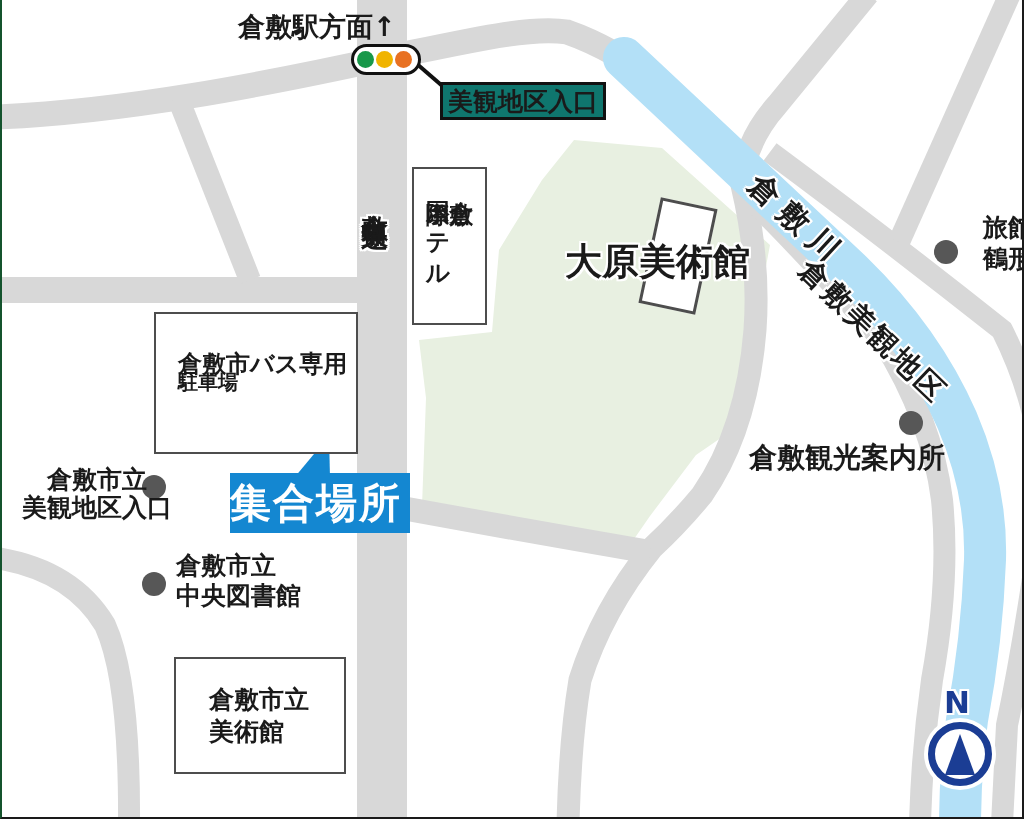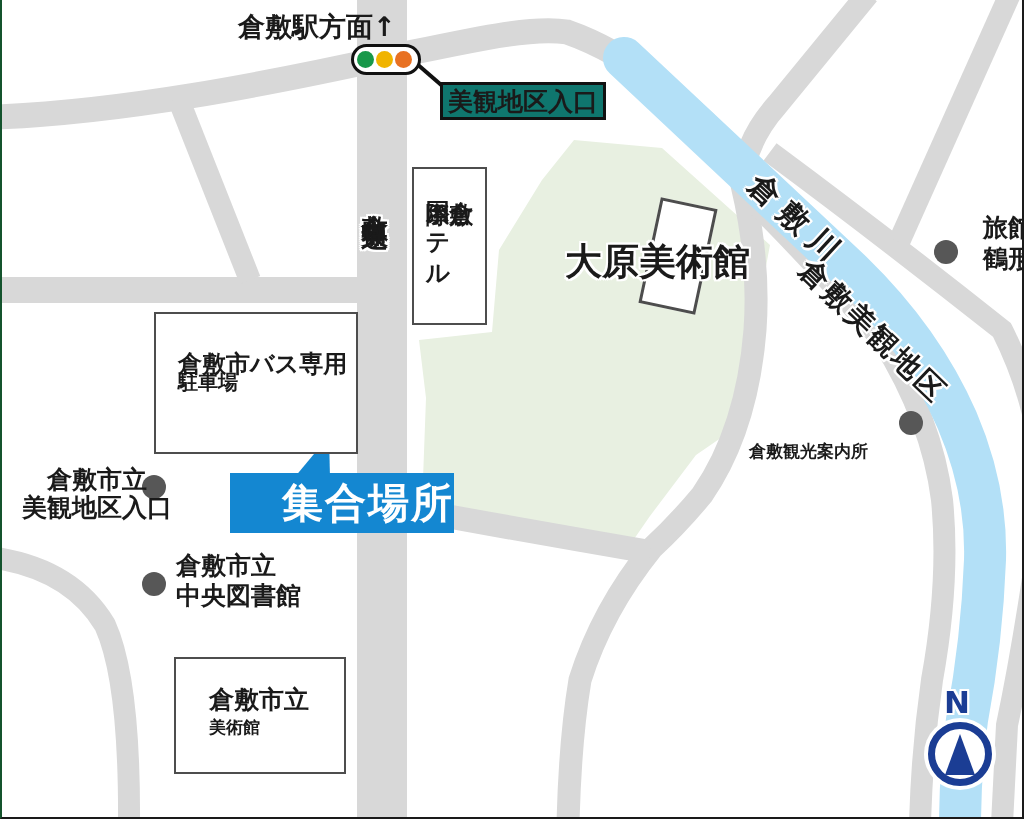--- a/index.html
+++ b/index.html
@@ -10,22 +10,22 @@
     box-sizing:border-box;
   }
   #base-svg{position:absolute;left:0;top:0;}
   .lbl{position:absolute;font-weight:700;white-space:nowrap;line-height:1.2;}
   .outline{text-shadow:-2px -2px 0 #fff,2px -2px 0 #fff,-2px 2px 0 #fff,2px 2px 0 #fff,0 -2px 0 #fff,0 2px 0 #fff,-2px 0 0 #fff,2px 0 0 #fff;}
   .bldg-box{position:absolute;background:#fff;border:2px solid #4d4d4d;box-sizing:border-box;}
   .callout-box{position:absolute;background:#0f766e;border:3px solid #111;box-sizing:border-box;
     display:flex;align-items:center;justify-content:center;font-weight:700;}
   .vtext{writing-mode:vertical-rl;text-orientation:upright;}
   .dot{position:absolute;width:24px;height:24px;border-radius:50%;}
-  .meeting-box{position:absolute;display:flex;align-items:center;justify-content:flex-end;
-    font-weight:700;color:#fff;letter-spacing:2px;padding-left:44px;}
+  .meeting-box{position:absolute;display:flex;align-items:center;justify-content:flex-start;
+    font-weight:700;color:#fff;letter-spacing:2px;}
   .signal{position:absolute;background:#fff;border:3px solid #111;border-radius:18px;
     display:flex;align-items:center;gap:2px;padding:0 3px;box-sizing:border-box;}
   .light{width:17px;height:17px;border-radius:50%;}
   .compass-circle{position:absolute;border-radius:50%;box-sizing:border-box;background:#fff;
     box-shadow:0 0 0 4px #fff;}
   .compass-triangle{position:absolute;width:0;height:0;
     border-left:15px solid transparent;border-right:15px solid transparent;}
 </style>
 </head>
 <body>
@@ -100,25 +100,25 @@
   </div>
 
   <div class="dot" style="left: 140px; top: 572px; background: rgb(87, 87, 87);"></div>
   <div class="lbl" style="left:174px;top:551px;font-size:25px;line-height:30px;">
     <div>倉敷市立</div>
     <div>中央図書館</div>
   </div>
 
   <div class="bldg-box" style="left:172px;top:657px;width:172px;height:117px;">
     <div class="lbl" style="left:33px;top:26px;font-size:25px;">倉敷市立</div>
-    <div class="lbl" style="left:33px;top:58px;font-size:17px;">美術館</div>
+    <div class="lbl" style="left:33px;top:58px;font-size:25px;">美術館</div>
   </div>
 
   <div class="dot" style="left: 897px; top: 411px; background: rgb(87, 87, 87);"></div>
-  <div class="lbl" style="left:747px;top:441px;font-size:17px;">倉敷観光案内所</div>
+  <div class="lbl" style="left:747px;top:441px;font-size:28px;">倉敷観光案内所</div>
 
   <div class="dot" style="left: 932px; top: 240px; background: rgb(87, 87, 87);"></div>
   <div class="lbl" style="left:961px;top:212px;font-size:25px;line-height:31px;margin-left:20px;">
     <div>旅館</div>
     <div>鶴形</div>
   </div>
 
   <div class="lbl outline" style="left:942px;top:684px;font-size:31px;color:#1b3d94;">N</div>
   <div class="compass-circle" style="left:926px;top:722px;width:64px;height:64px;border:7px solid #1b3d94;">
     <span class="compass-triangle" style="left:10px;top:5px;border-bottom:41px solid #1b3d94;"></span>

